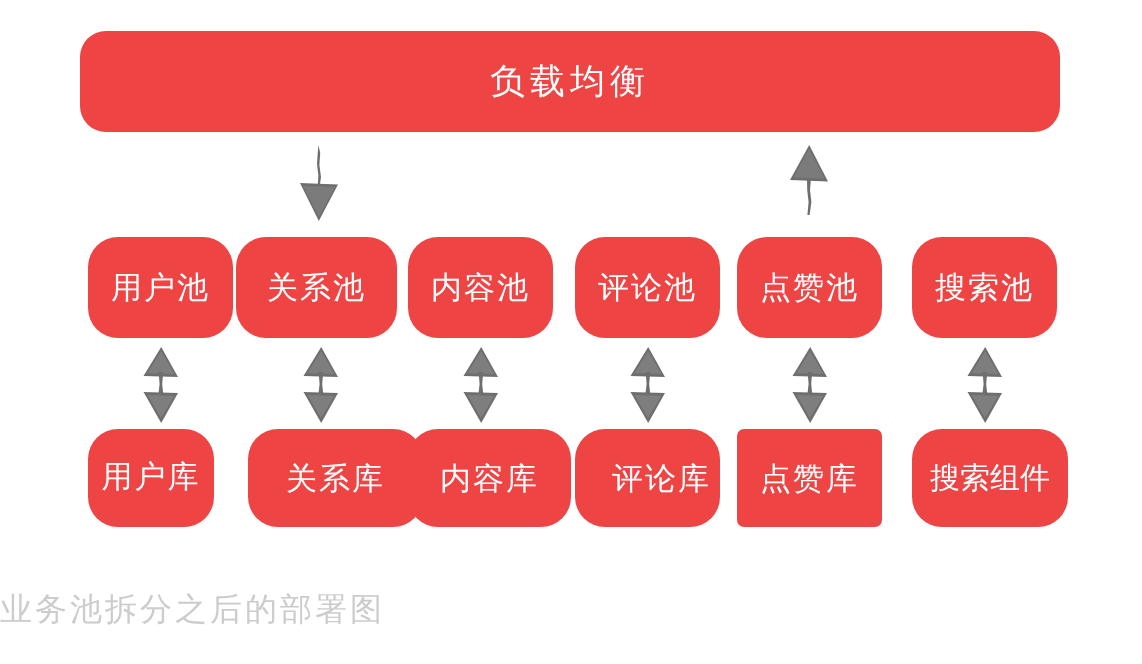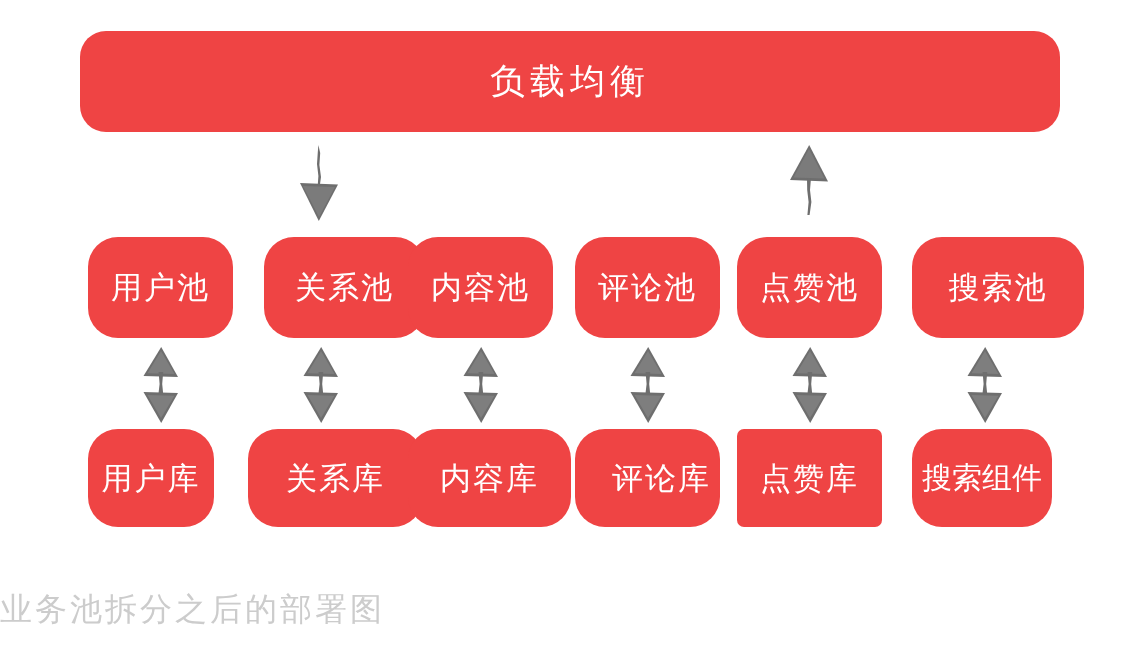--- a/index.html
+++ b/index.html
@@ -125,33 +125,33 @@
       <path d="M23.2 2 L42 38.5 L4 37 Z" fill="#6e6e6e"></path>
       <path d="M23 6 L38.5 35.5 L7.5 34.5 Z" fill="#7b7b7b"></path>
       <path d="M21.0 35 L25.0 35 L24.0 47 L25.4 59 L23.6 72 L21.4 72 L22.6 59 L21.2 47 Z" fill="#6e6e6e"></path>
     </svg>
   </div>
 
   <div id="pool-row">
       <div class="node pool" style="left: 88px; width: 145px;">
         <span class="node-label">用户池</span>
       </div>
-      <div class="node pool" style="left: 264px; width: 161px;">
+      <div class="node pool" style="left: 236px; width: 161px;">
         <span class="node-label">关系池</span>
       </div>
       <div class="node pool" style="left: 408px; width: 145px;">
         <span class="node-label">内容池</span>
       </div>
       <div class="node pool" style="left: 575px; width: 145px;">
         <span class="node-label">评论池</span>
       </div>
       <div class="node pool" style="left: 737px; width: 145px;">
         <span class="node-label">点赞池</span>
       </div>
-      <div class="node pool" style="left: 912px; width: 172px;">
+      <div class="node pool" style="left: 912px; width: 145px;">
         <span class="node-label">搜索池</span>
       </div>
     </div>
 
   <div id="link-row">
       <div class="arrow" style="left: 137.5px; top: 346px;">
         <svg width="46" height="78" viewBox="0 0 46 78">
           <path d="M23.2 1 L40 31 L5.5 30 Z" fill="#6e6e6e"></path>
           <path d="M23 5 L36.5 28 L9.5 27.3 Z" fill="#7e7e7e"></path>
           <path d="M20.6 26 L25.2 26 L24.2 38 L25.4 50 L20.2 50 L21.6 38 Z" fill="#6e6e6e"></path>
@@ -200,35 +200,35 @@
           <path d="M23.2 1 L40 31 L5.5 30 Z" fill="#6e6e6e"></path>
           <path d="M23 5 L36.5 28 L9.5 27.3 Z" fill="#7e7e7e"></path>
           <path d="M20.6 26 L25.2 26 L24.2 38 L25.4 50 L20.2 50 L21.6 38 Z" fill="#6e6e6e"></path>
           <path d="M5.5 46 L40 47 L23.2 77 Z" fill="#6e6e6e"></path>
           <path d="M9.5 49 L36.5 49.8 L23 72 Z" fill="#7e7e7e"></path>
         </svg>
       </div>
     </div>
 
   <div id="store-row">
-      <div class="node store" style="left: 88px; width: 126px;">
+      <div class="node store" style="left: 88px; width: 126px; font-family: Liberation Mono, monospace;">
         <span class="node-label">用户库</span>
       </div>
       <div class="node store" style="left: 248px; width: 175px; font-family: Liberation Serif, serif;">
         <span class="node-label">关系库</span>
       </div>
       <div class="node store" style="left: 408px; width: 163px;">
         <span class="node-label">内容库</span>
       </div>
       <div class="node store" style="left: 575px; width: 145px; padding-left: 28px;">
         <span class="node-label">评论库</span>
       </div>
       <div class="node store" style="left: 737px; width: 145px; border-radius: 7px;">
         <span class="node-label">点赞库</span>
       </div>
-      <div class="node store wide" style="left: 912px; width: 140px;">
+      <div class="node store wide" style="left: 912px; width: 156px;">
         <span class="node-label">搜索组件</span>
       </div>
     </div>
 
   <div id="caption">业务池拆分之后的部署图</div>
 
 </div>
 
 </body></html>

